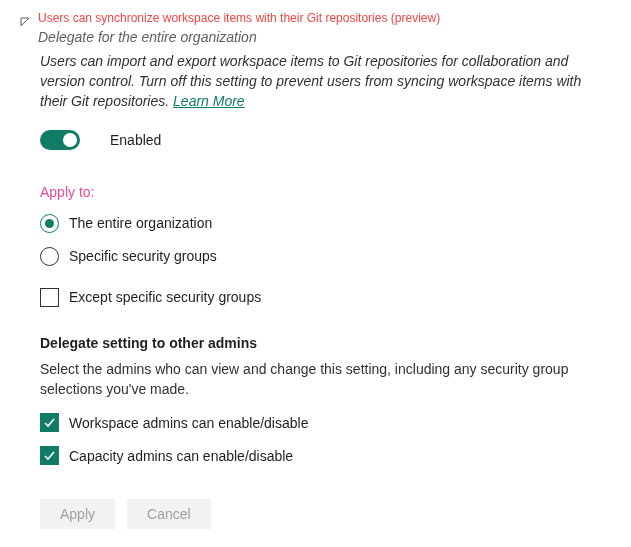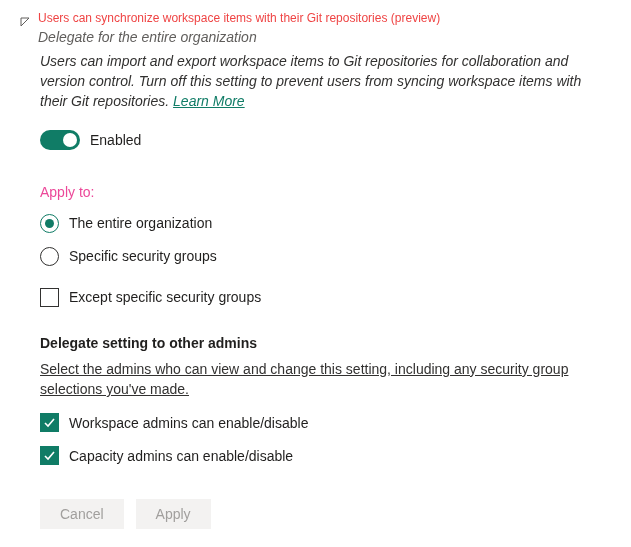--- a/index.html
+++ b/index.html
@@ -67,20 +67,21 @@
     right: 3px;
     top: 3px;
     width: 14px;
     height: 14px;
     border-radius: 50%;
     background: #fff;
   }
   .toggle-label {
     font-size: 14px;
     color: #201f1e;
+    margin-left: 20px;
   }
   .section-label {
     margin-top: 34px;
     font-size: 14px;
     color: #ec4899;
   }
   .radio-row, .check-row {
     display: flex;
     align-items: center;
     gap: 10px;
@@ -133,21 +134,20 @@
     margin-top: 28px;
     font-weight: 600;
     font-size: 14px;
     color: #201f1e;
   }
   .delegate-desc {
     margin-top: 8px;
     color: #323130;
     line-height: 1.45;
     font-size: 14px;
-    text-decoration: underline;
   }
   .button-row {
     display: flex;
     gap: 12px;
     margin-top: 34px;
   }
   .btn {
     padding: 7px 20px;
     font-size: 14px;
     background: #f3f2f1;
@@ -217,17 +217,17 @@
   <div class="check-row">
     <div class="checkbox checked">
       <svg width="13" height="13" viewBox="0 0 13 13">
           <path d="M2 7 L5 10 L11 3" stroke="#fff" stroke-width="1.6" fill="none"></path>
         </svg>
     </div>
     <span class="opt-label">Capacity admins can enable/disable</span>
   </div>
 
   <div class="button-row">
+    <button class="btn">Apply</button>
     <button class="btn">Cancel</button>
-    <button class="btn">Apply</button>
   </div>
 
 </div>
 
 </body></html>

